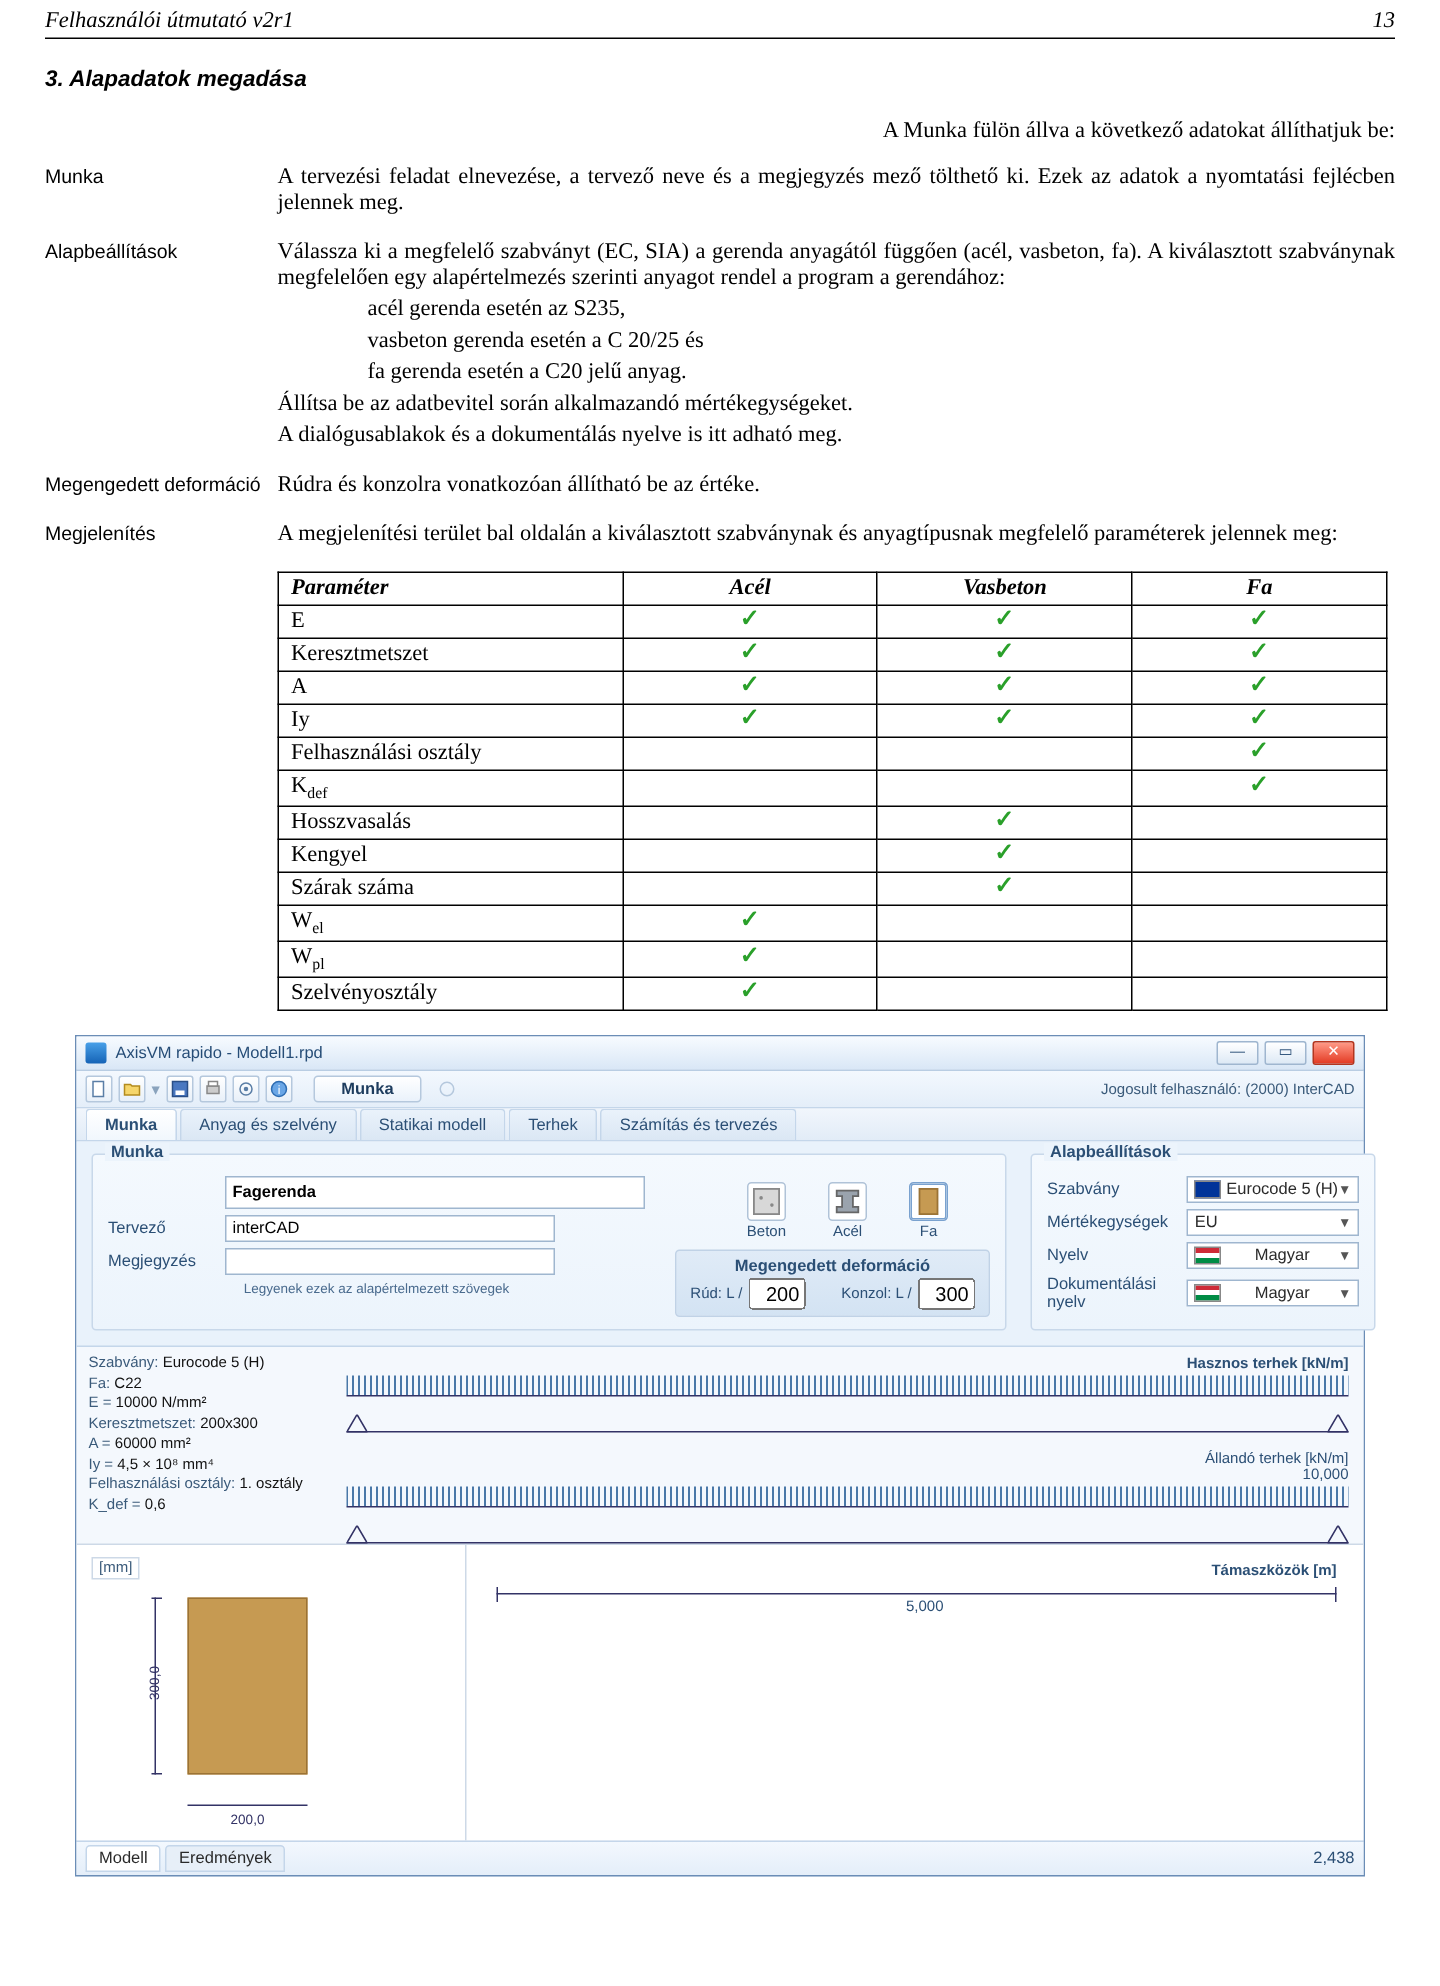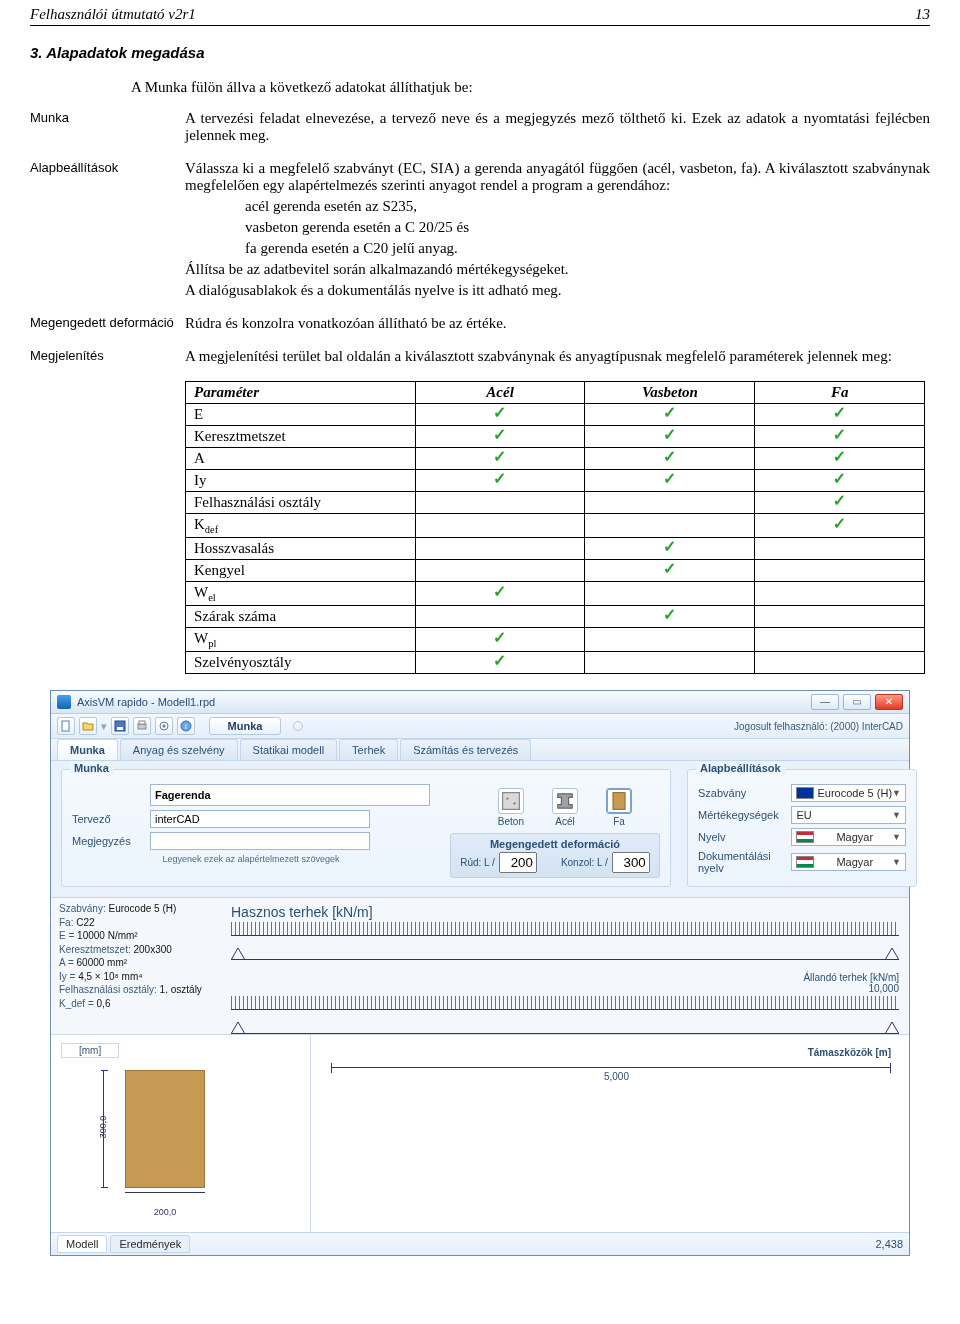--- a/index.html
+++ b/index.html
@@ -28,20 +28,21 @@
     font-family: Verdana, Arial, sans-serif;
     font-size: 15px;
     font-weight: bold;
     font-style: italic;
     margin: 12px 0 18px 0;
   }
   .intro {
     margin-left: 101px;
     font-size: 15px;
     margin-bottom: 14px;
+    text-align: right;
   }
   .block {
     display: flex;
     align-items: flex-start;
     margin-bottom: 12px;
   }
   .block .label {
     width: 155px;
     flex: 0 0 155px;
     font-family: Arial, Helvetica, sans-serif;
@@ -227,21 +228,21 @@
   .params-strip {
     display:flex;
     background:#f4f8fd;
     border-bottom:1px solid #cdd9e7;
     font-size:10px;
   }
   .params-left { width: 170px; padding:4px 8px; color:#3a5a7a; line-height:1.35;}
   .params-left .k { color:#3a5a7a;}
   .params-left .v { color:#111;}
   .beam-area { flex:1; padding:6px 10px 0 10px; position:relative; }
-  .load-lbl { color:#2b4f75; font-size:14px; font-weight:normal; margin-bottom:2px;}
+  .load-lbl { text-align:right; color:#2b4f75; font-size:10px; font-weight:bold; margin-bottom:2px;}
   .hatch {
     height:14px;
     background: repeating-linear-gradient(90deg,#4a78a8 0,#4a78a8 1px,transparent 1px,transparent 4px);
     border-bottom:1px solid #336;
   }
   .beamline {
     height:24px;
     border-bottom:1px solid #336;
     position:relative;
   }
@@ -256,39 +257,39 @@
     background:#fff;
     min-height:180px;
   }
   .sect-pane {
     width: 260px;
     padding:8px 10px;
     border-right:1px solid #cdd9e7;
     font-size:10px;
     color:#3a5a7a;
   }
-  .sect-unit { margin-bottom:6px; border:1px solid #cdd9e7; padding:1px 17px; display:inline-block;}
+  .sect-unit { margin-bottom:6px; border:1px solid #cdd9e7; padding:1px 4px; display:inline-block;}
   .sect-draw {
     width: 140px; height: 160px;
     border: none;
     position: relative;
     margin-left: 34px;
   }
   .sect-rect {
     position:absolute;
     left: 30px; top:6px;
     width: 80px; height: 118px;
     background:#c69a52;
     border:1px solid #9b7335;
   }
   .dim-v { position:absolute; left:8px; top:6px; height:118px; border-left:1px solid #336; }
   .dim-v::before,.dim-v::after{content:"";position:absolute;left:-3px;width:7px;height:1px;background:#336;}
   .dim-v::before{top:0;} .dim-v::after{bottom:0;}
   .dim-v-lbl { position:absolute; left:-12px; top:52px; transform:rotate(-90deg); font-size:9px; color:#336;}
-  .dim-h { position:absolute; left:30px; top:128px; width:80px; border-top:1px solid #336; text-align:center; font-size:9px; color:#336; padding-top:14px;}
+  .dim-h { position:absolute; left:30px; top:144px; width:80px; border-top:1px solid #336; text-align:center; font-size:9px; color:#336; padding-top:4px;}
   .right-pane { flex:1; padding:12px 18px; font-size:10px; color:#2b4f75; position:relative;}
   .span-lbl { position:absolute; right:18px; top:12px; font-weight:bold;}
   .span-bar {
     position:absolute; right:18px; top:32px; width:560px;
     border-top:1px solid #336;
   }
   .span-bar::before,.span-bar::after{
     content:""; position:absolute; top:-5px; width:1px; height:10px; background:#336;
   }
   .span-bar::before{left:0;} .span-bar::after{right:0;}
@@ -406,29 +407,29 @@
           <td class="center"><span class="chk"></span></td>
           <td class="center"></td>
         </tr>
     <tr>
           <td>Kengyel</td>
           <td class="center"></td>
           <td class="center"><span class="chk"></span></td>
           <td class="center"></td>
         </tr>
     <tr>
+          <td>Szárak száma</td>
+          <td class="center"></td>
+          <td class="center"><span class="chk"></span></td>
+          <td class="center"></td>
+        </tr>
+    <tr>
           <td><span>W</span><sub>el</sub></td>
           <td class="center"><span class="chk"></span></td>
           <td class="center"></td>
-          <td class="center"></td>
-        </tr>
-    <tr>
-          <td>Szárak száma</td>
-          <td class="center"></td>
-          <td class="center"><span class="chk"></span></td>
           <td class="center"></td>
         </tr>
     <tr>
           <td><span>W</span><sub>pl</sub></td>
           <td class="center"><span class="chk"></span></td>
           <td class="center"></td>
           <td class="center"></td>
         </tr>
     <tr>
           <td>Szelvényosztály</td>

